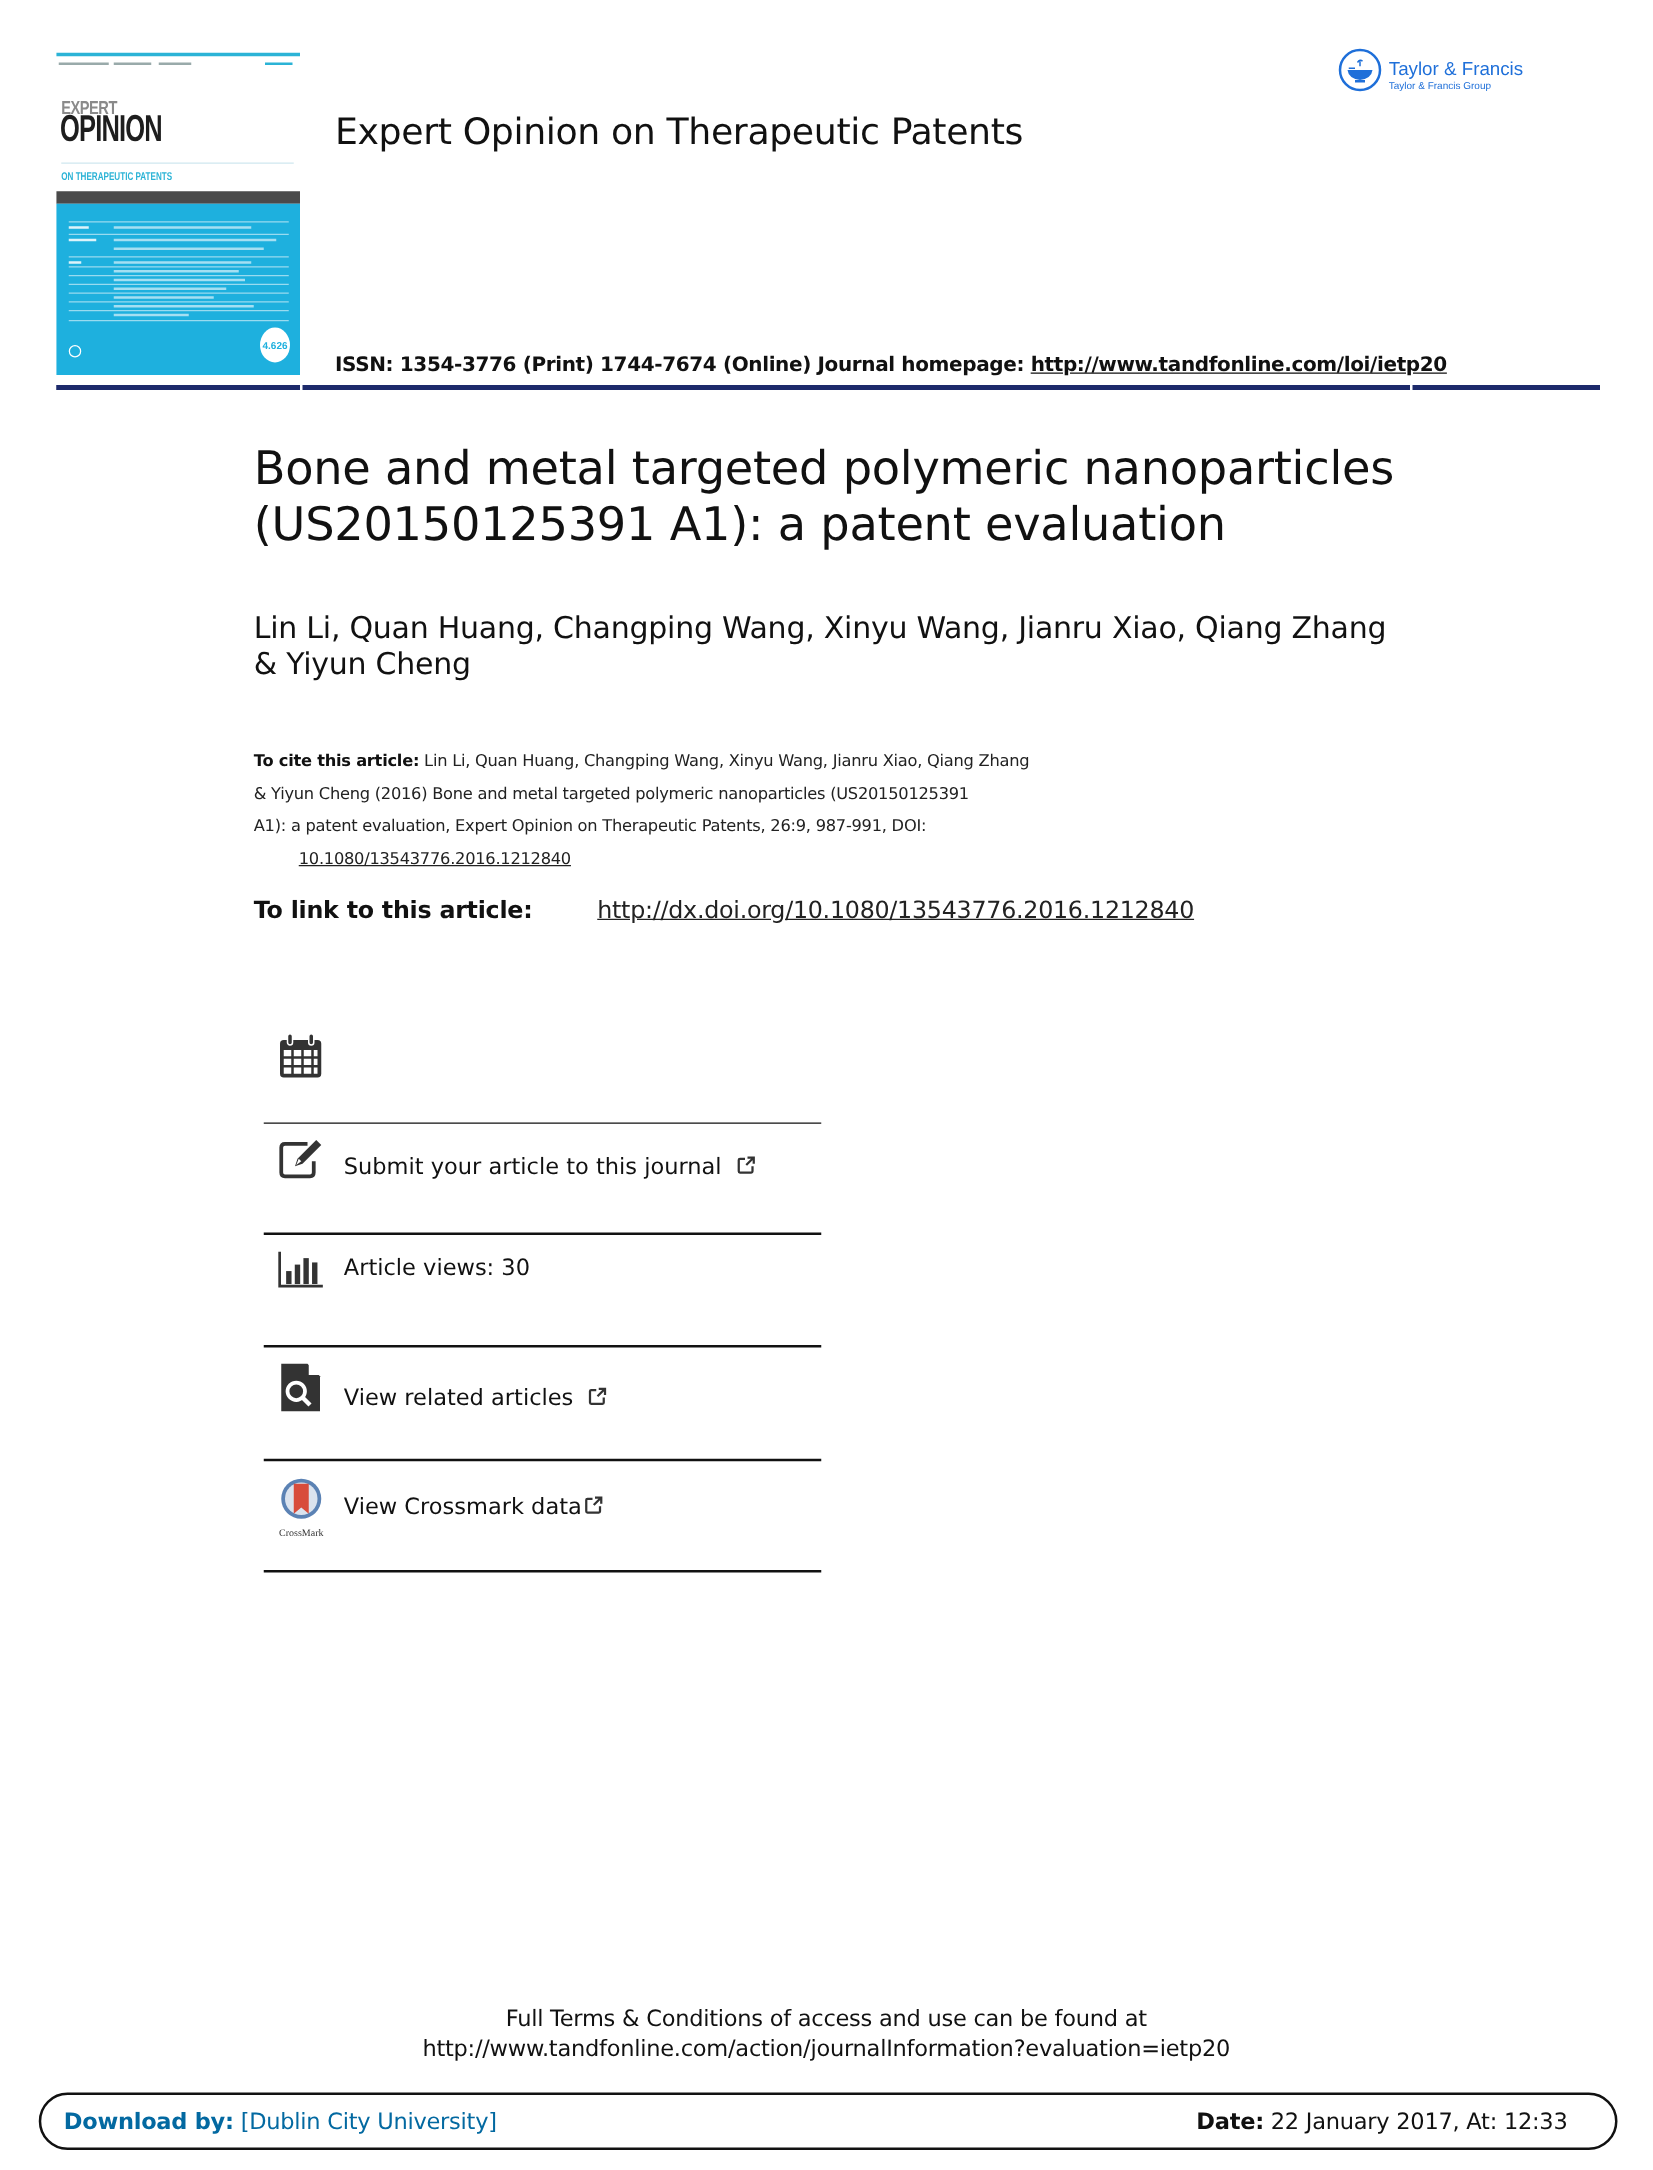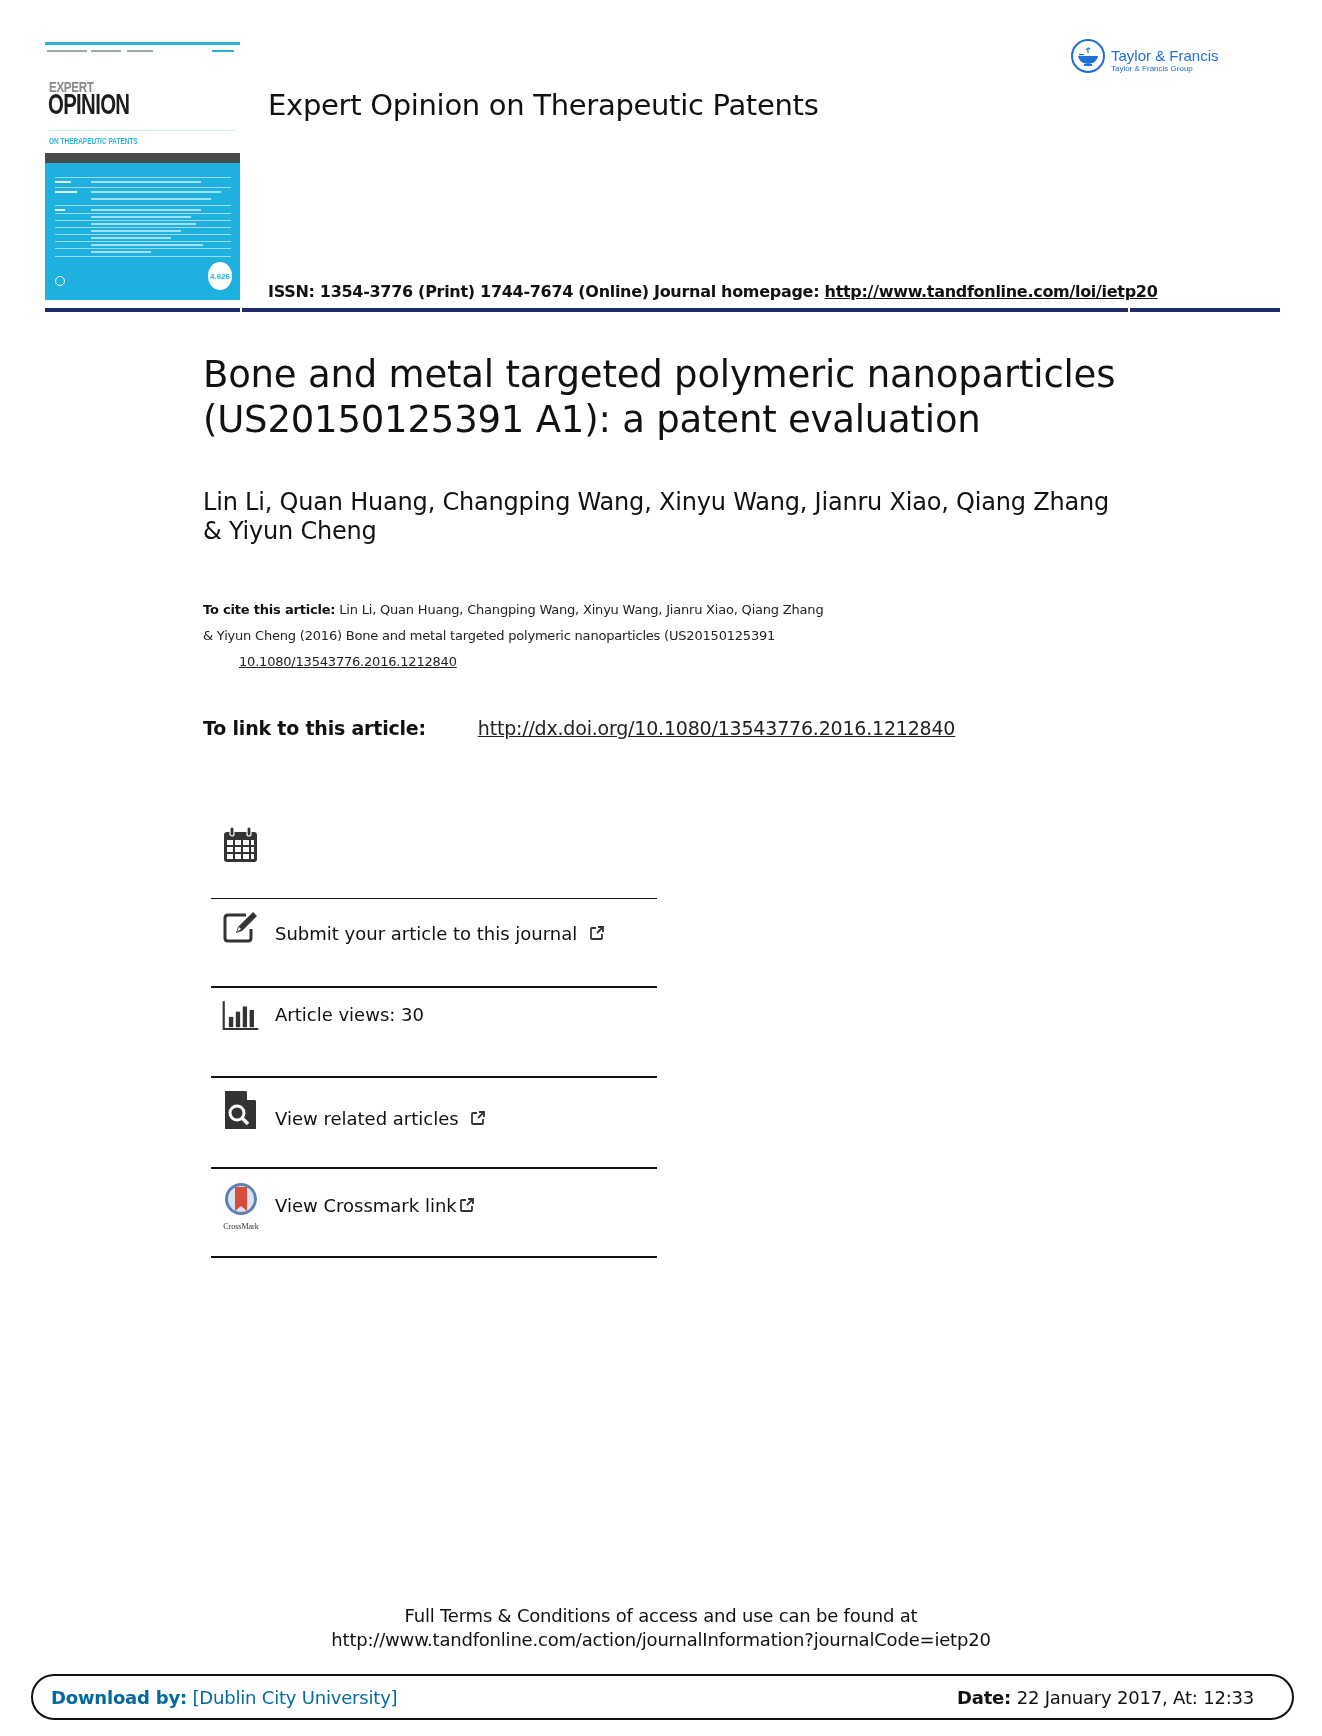--- a/index.html
+++ b/index.html
@@ -136,20 +136,21 @@
 </div>
 
 <div class="authors">
   <div>Lin Li, Quan Huang, Changping Wang, Xinyu Wang, Jianru Xiao, Qiang Zhang</div>
   <div>&amp; Yiyun Cheng</div>
 </div>
 
 <div class="cite">
   <div><b>To cite this article:</b><span> Lin Li, Quan Huang, Changping Wang, Xinyu Wang, Jianru Xiao, Qiang Zhang</span></div>
   <div>&amp; Yiyun Cheng (2016) Bone and metal targeted polymeric nanoparticles (US20150125391</div>
+  <div>A1): a patent evaluation, Expert Opinion on Therapeutic Patents, 26:9, 987-991, DOI:</div>
   <div><a>10.1080/13543776.2016.1212840</a></div>
 </div>
 
 <div class="link">
   <b>To link to this article:</b>
   <a>http://dx.doi.org/10.1080/13543776.2016.1212840</a>
 </div>
 
 <div class="info">
 
@@ -220,29 +221,29 @@
   <div class="info-item" style="height:89px">
     <div class="ico" style="top:12px;width:44px;height:52px">
       <svg viewBox="0 0 44 52" width="44" height="52">
         <circle cx="19" cy="18" r="16" fill="#5b82b4"></circle>
         <circle cx="19" cy="18" r="13" fill="#dbe3ee"></circle>
         <path d="M13 6 H25 V30 L19 25 L13 30 Z" fill="#d84c3b"></path>
         <text x="19" y="48" text-anchor="middle" font-family="Liberation Serif, serif" font-size="8" fill="#333">CrossMark</text>
       </svg>
     </div>
     <div class="text" style="top:26px">
-      <span>View Crossmark link</span><svg class="ext" style="margin-left:2px" viewBox="0 0 16 16">
+      <span>View Crossmark data</span><svg class="ext" style="margin-left:2px" viewBox="0 0 16 16">
           <path d="M7 3 H3 Q2 3 2 4 V13 Q2 14 3 14 H12 Q13 14 13 13 V9" fill="none" stroke="#333" stroke-width="1.8"></path>
           <path d="M8 8 L14 2 M9 2 H14 V7" fill="none" stroke="#333" stroke-width="1.8"></path>
         </svg>
     </div>
   </div>
 </div>
 
 <div class="terms">
   <div>Full Terms &amp; Conditions of access and use can be found at</div>
-  <div>http://www.tandfonline.com/action/journalInformation?journalCode=ietp20</div>
+  <div>http://www.tandfonline.com/action/journalInformation?evaluation=ietp20</div>
 </div>
 
 <div class="download-box">
   <div class="left"><b>Download by:</b><span> [Dublin City University]</span></div>
   <div class="right"><b>Date:</b><span> 22 January 2017, At: 12:33</span></div>
 </div>
 
 </body></html>

